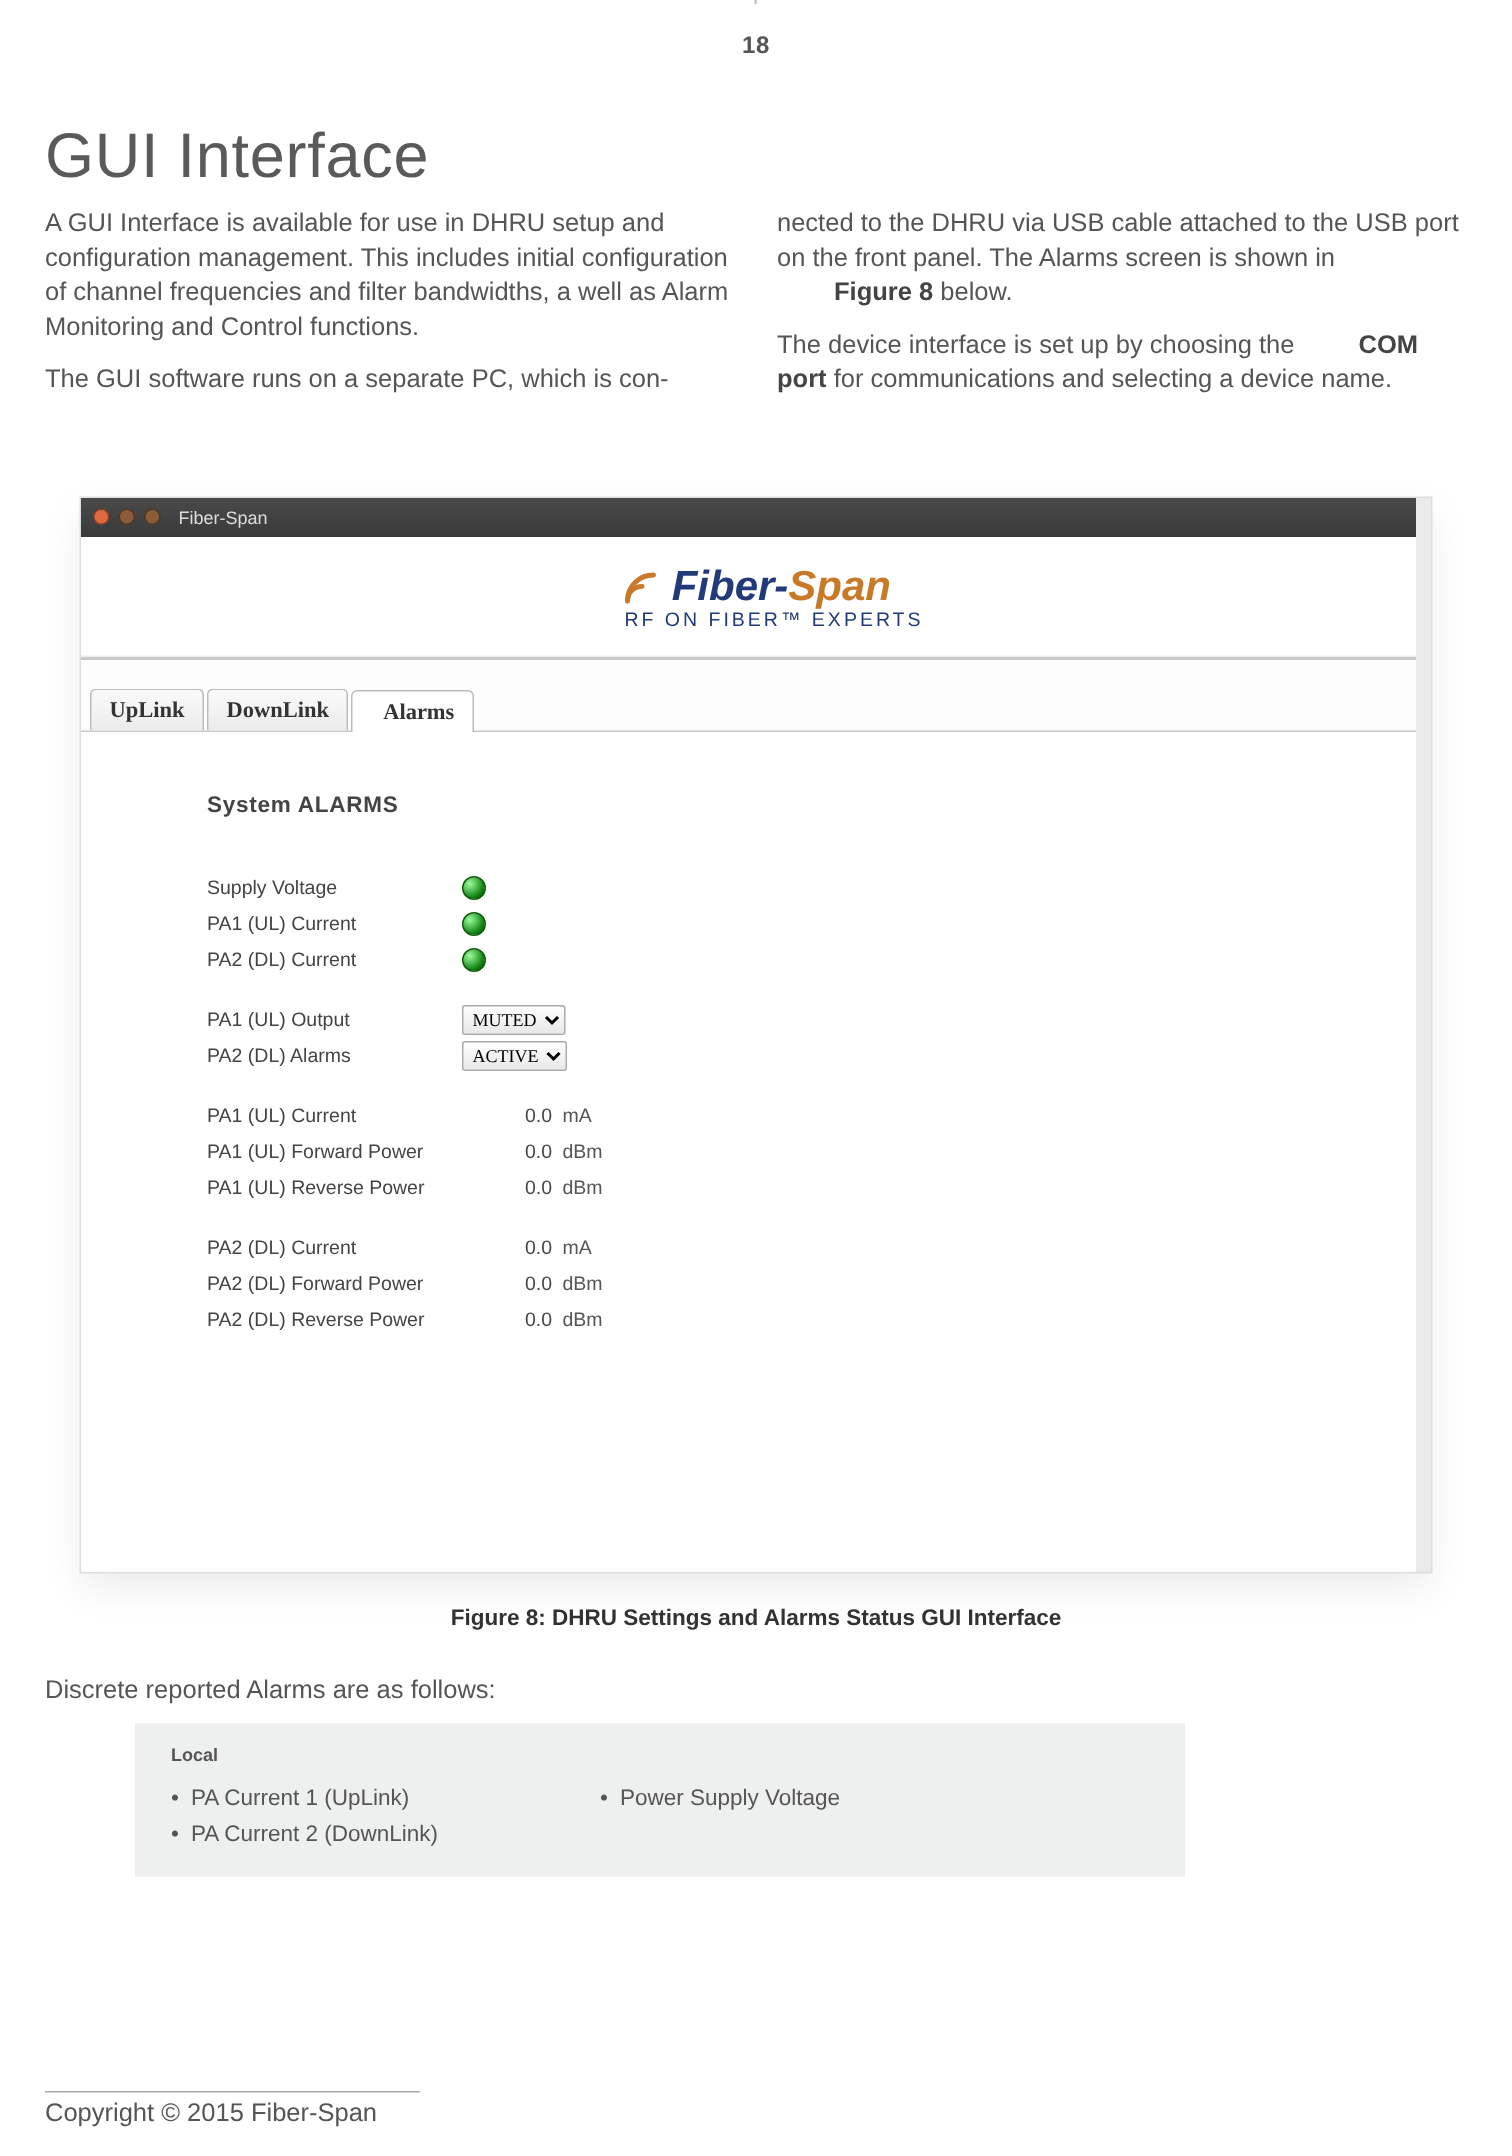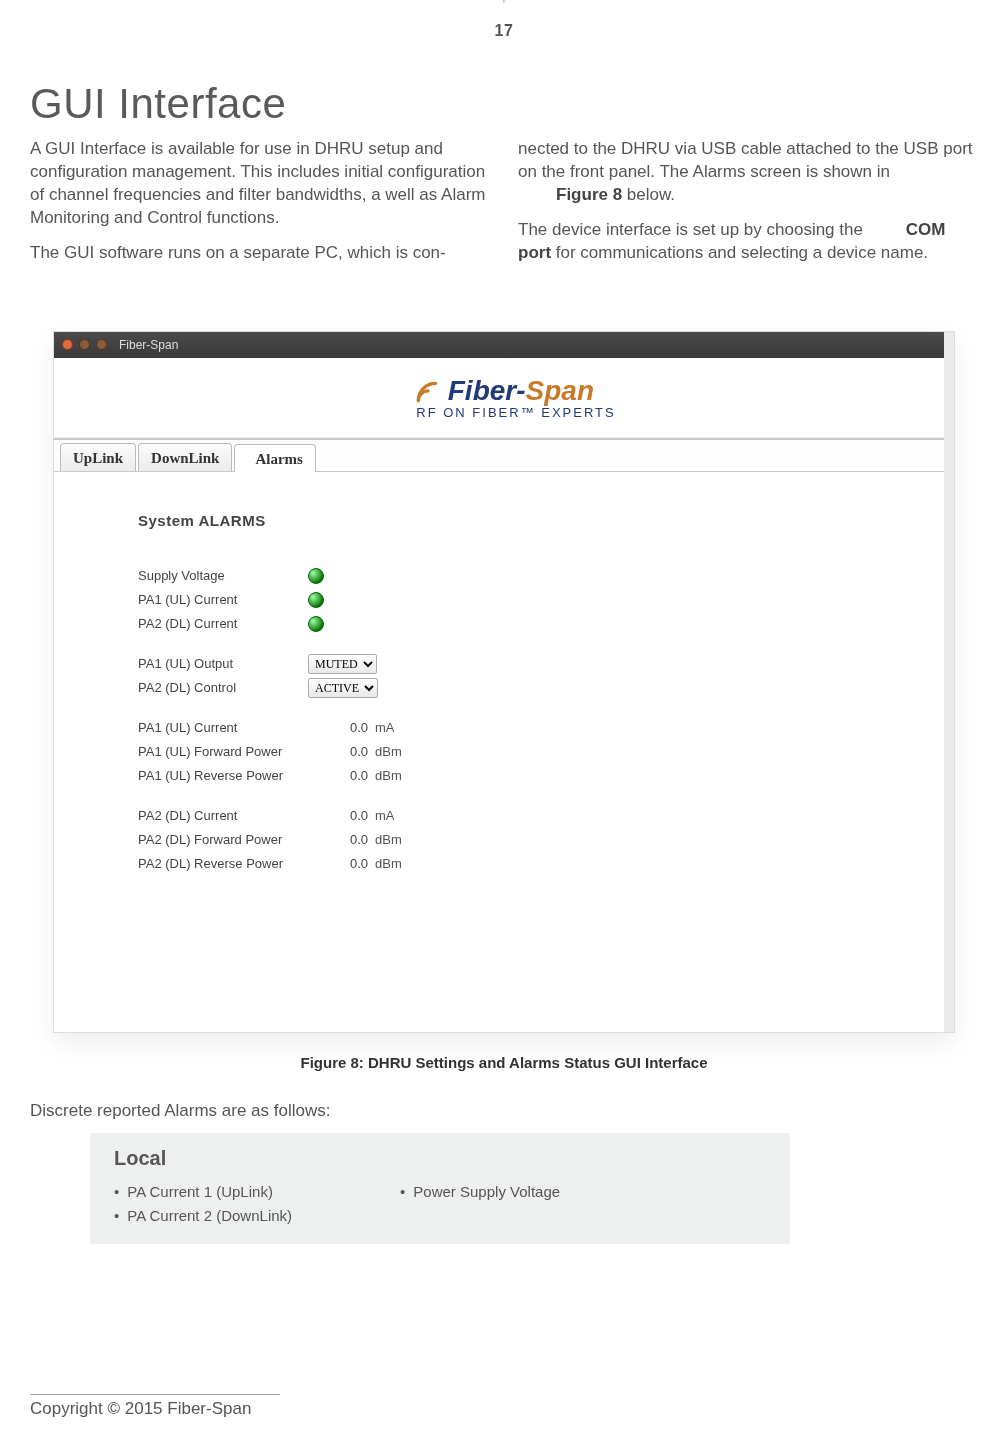--- a/index.html
+++ b/index.html
@@ -97,21 +97,21 @@
     font-size: 13px;
     letter-spacing: 2px;
     color: #223a7a;
     margin-top: -2px;
     margin-left: 24px;
   }
   .logo svg { vertical-align: middle; }
 
   
   .tabbar {
-    height: 34px;
+    height: 50px;
     background: #fdfdfd;
     border-top: 2px solid #c9c9c9;
     border-bottom: 1px solid #c9c9c9;
     display: flex;
     align-items: flex-end;
     padding: 0 6px;
   }
   .tab {
     padding: 6px 12px 4px;
     font: bold 15px Georgia, serif;
@@ -190,21 +190,21 @@
     color: #555;
     margin-bottom: 12px;
   }
   .local-box {
     background: #eef0f0;
     margin-left: 60px;
     width: 700px;
     padding: 14px 24px 16px;
   }
   .local-box h3 {
-    font-size: 20px;
+    font-size: 12px;
     color: #555;
     font-weight: 700;
     margin-bottom: 10px;
   }
   .local-box .cols {
     display: flex;
     gap: 108px;
     font-size: 15px;
     color: #555;
   }
@@ -229,21 +229,21 @@
     border-top: 1px solid #aaa;
     margin-bottom: 4px;
   }
 </style>
 </head>
 <body>
 
 <div class="page-header">
   <span class="manual">FS71C-85 Series User Manual</span>
   <span class="sep">|</span>
-  <span class="pagenum">17</span>
+  <span class="pagenum">18</span>
 </div>
 
 <h1 class="section-title">GUI Interface</h1>
 
 <div class="two-col">
   <p>A GUI Interface is available for use in DHRU setup and configuration management. This includes initial configuration of channel frequencies and filter bandwidths, a well as Alarm Monitoring and Control functions.</p>
   <p>The GUI software runs on a separate PC, which is con-</p>
   <p>
     <span>nected to the DHRU via USB cable attached to the USB port on the front panel. The Alarms screen is shown in </span><b>Figure 8</b><span> below.</span>
   </p>
@@ -299,21 +299,21 @@
 
     <div class="spacer"></div>
 
     <div class="row">
       <span class="label">PA1 (UL) Output</span>
       <select>
         <option>MUTED</option>
       </select>
     </div>
     <div class="row">
-      <span class="label">PA2 (DL) Control</span>
+      <span class="label">PA2 (DL) Alarms</span>
       <select>
         <option>ACTIVE</option>
       </select>
     </div>
 
     <div class="spacer"></div>
 
     <div class="row">
       <span class="label">PA1 (UL) Current</span>
       <span class="val">0.0</span>

